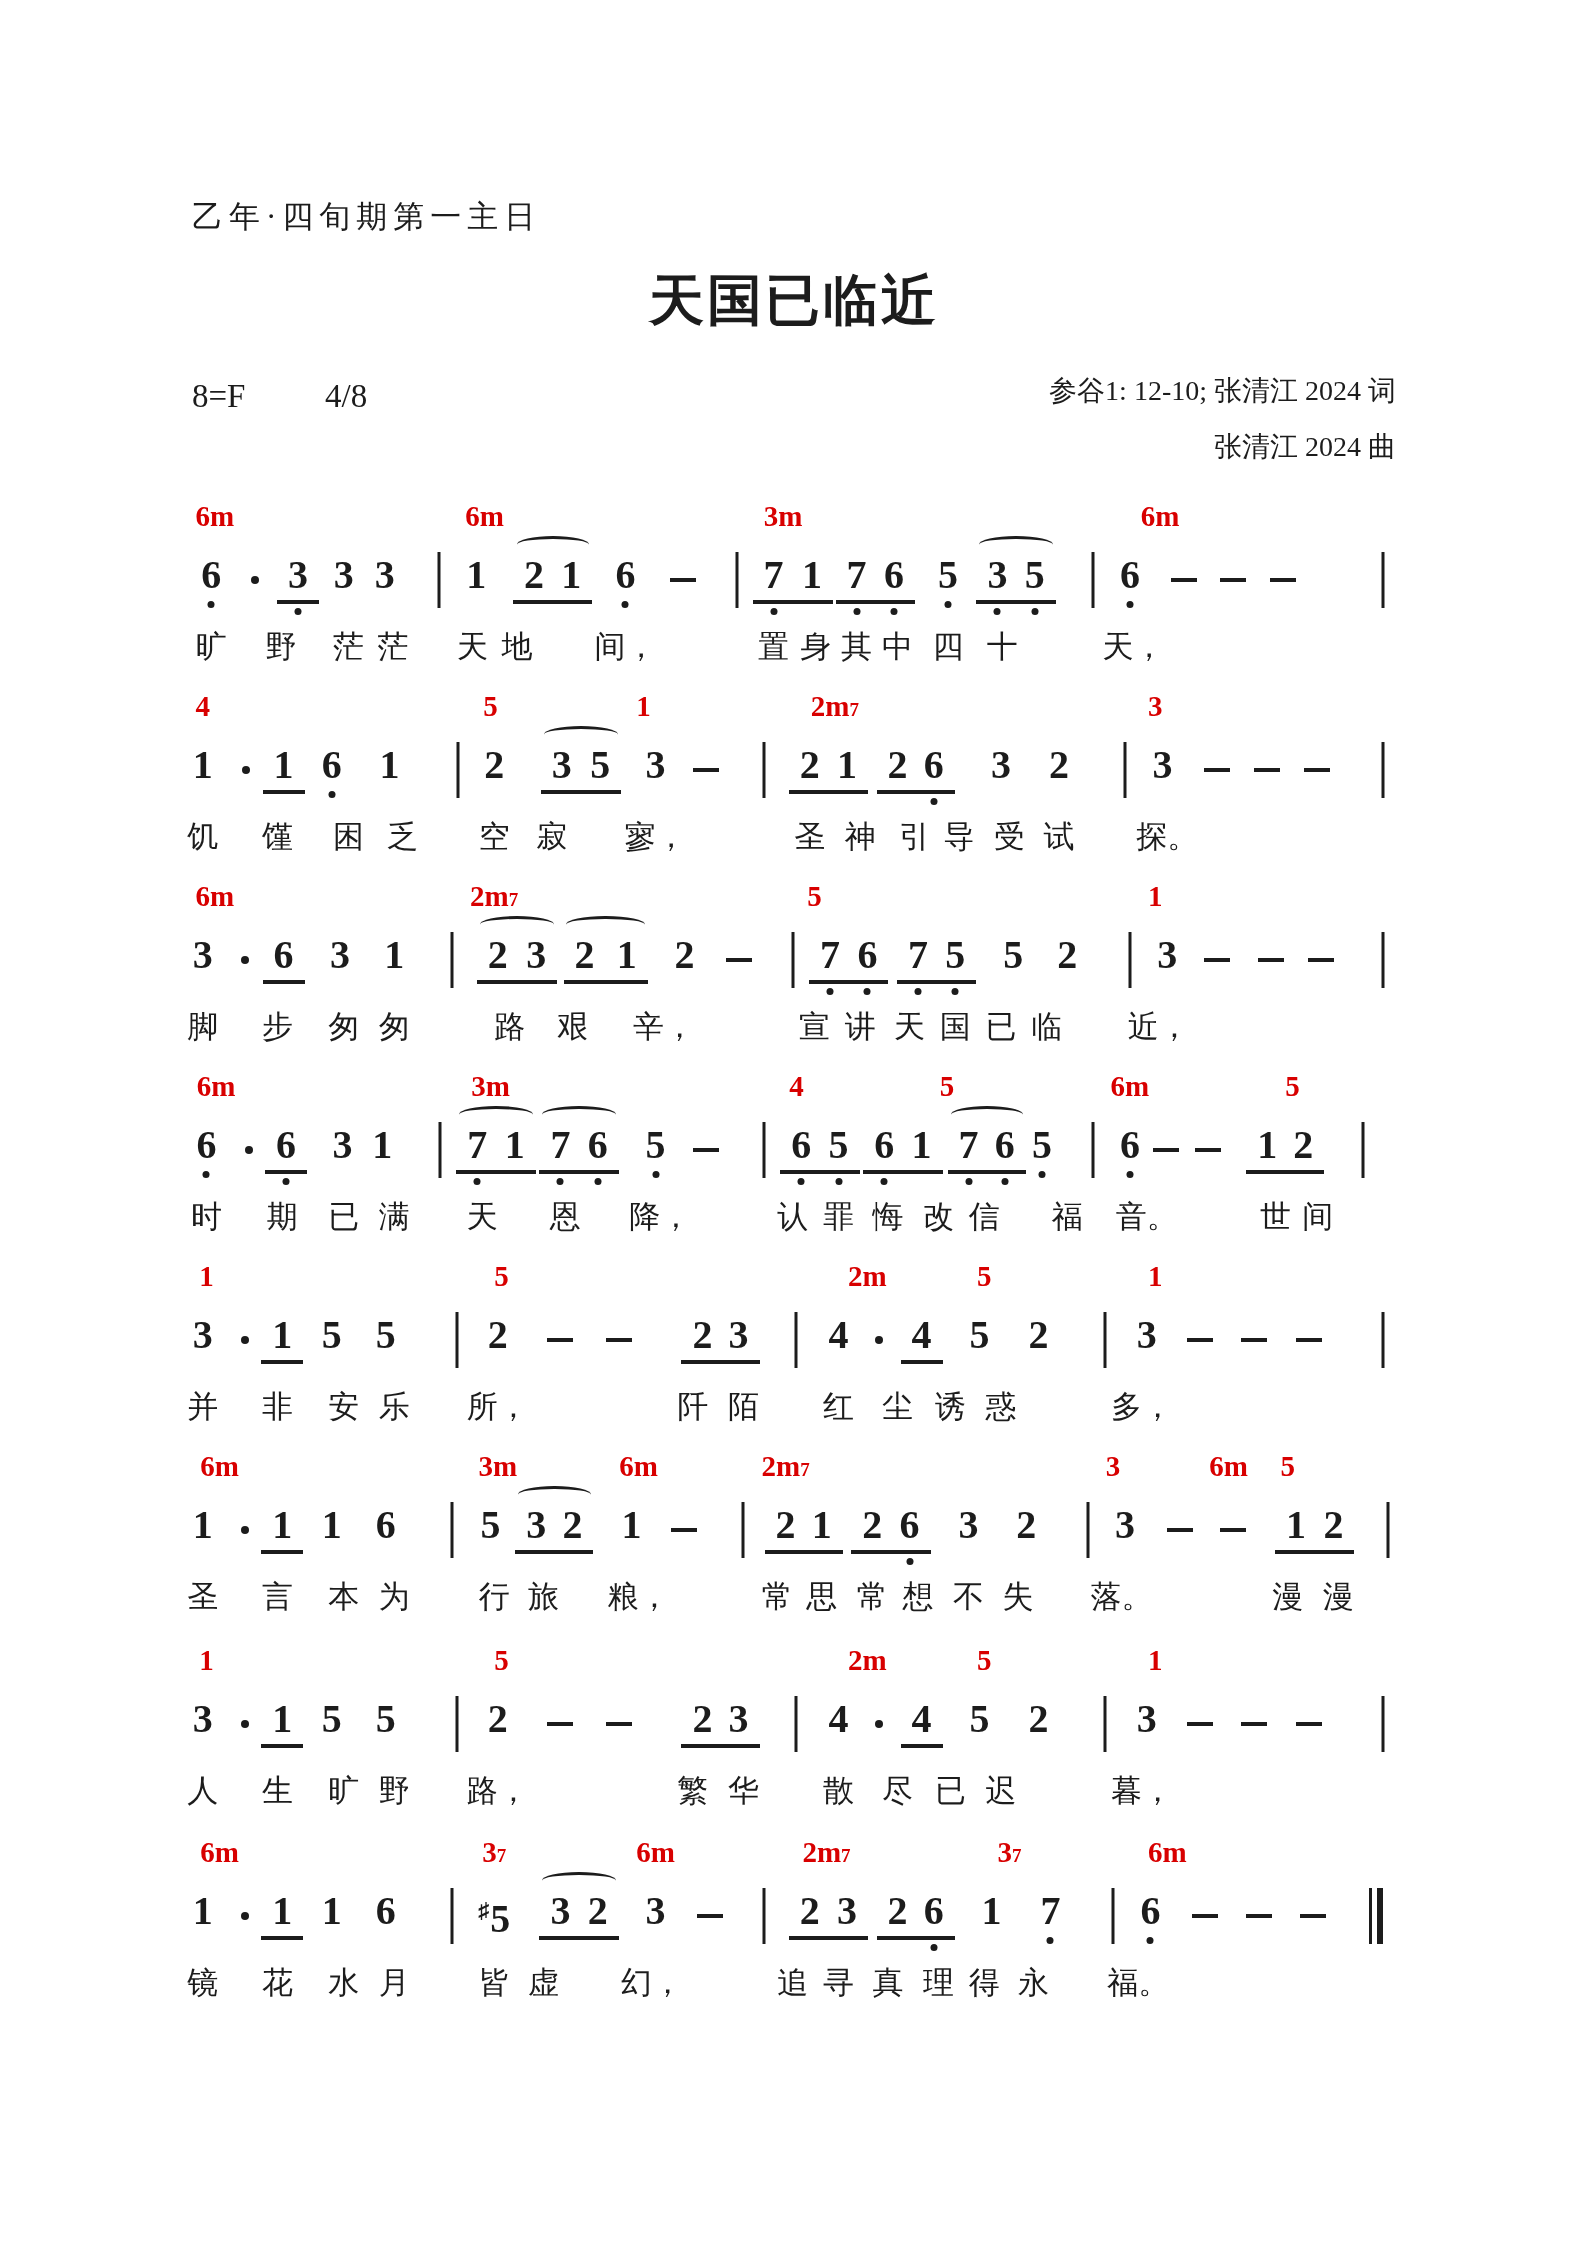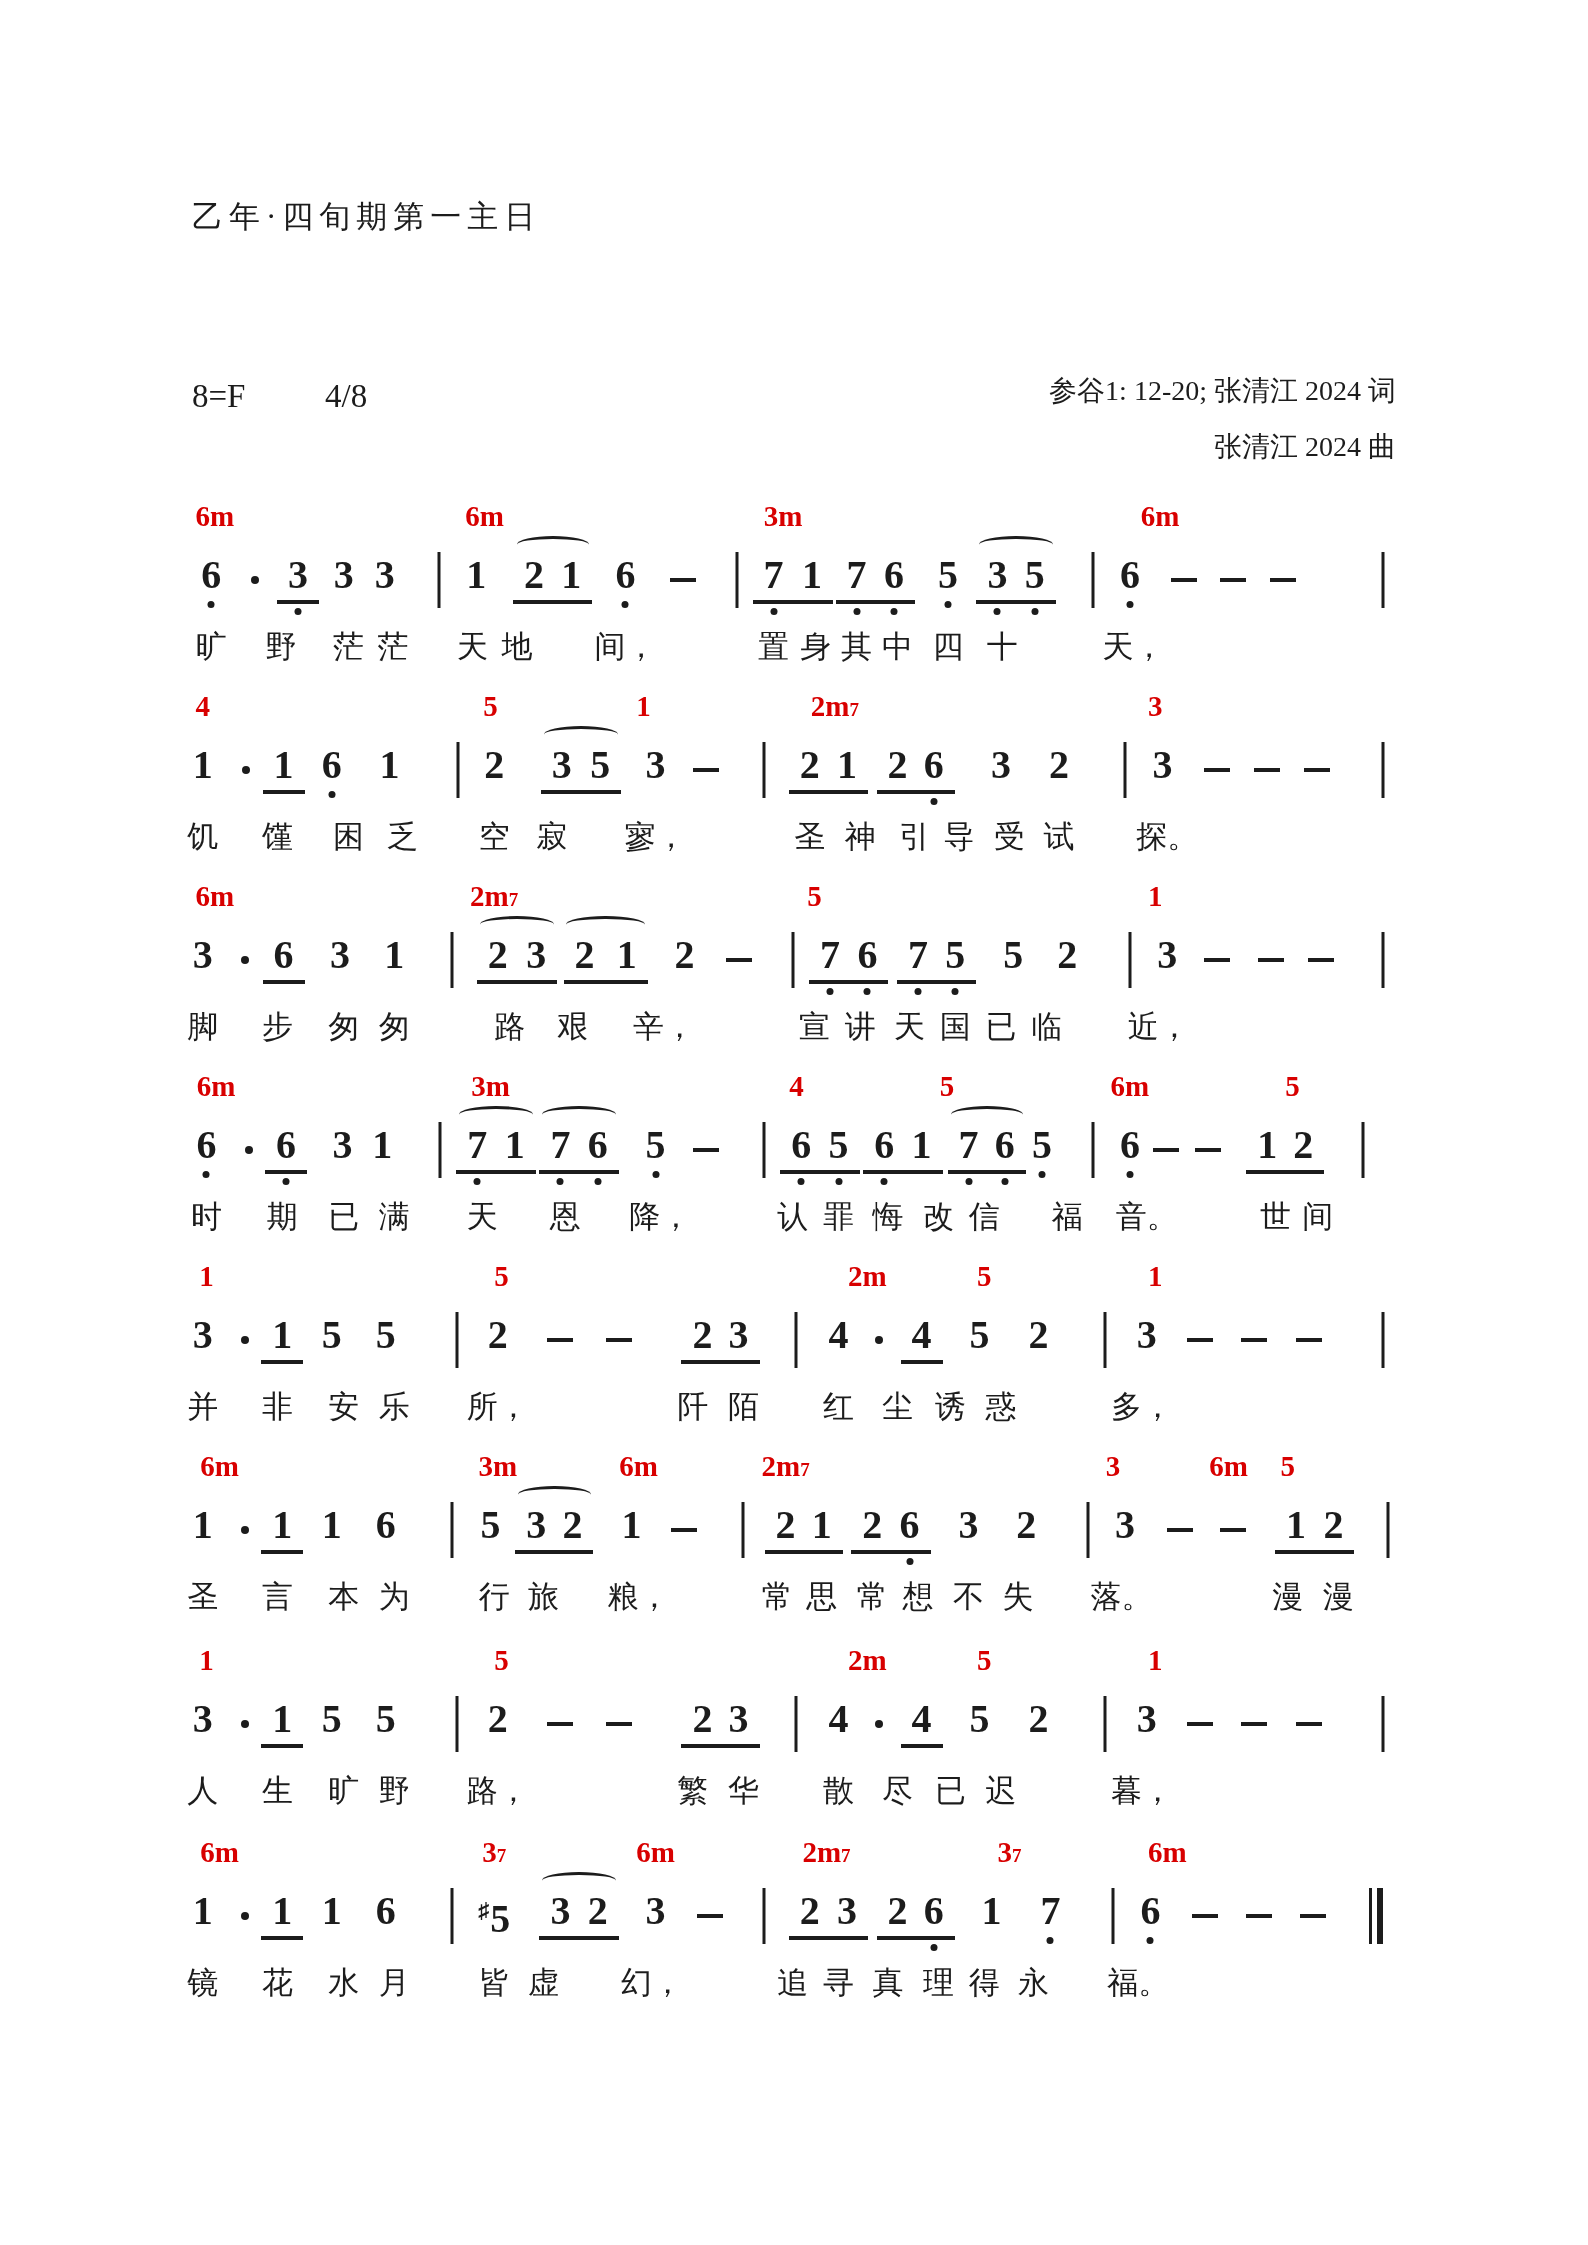--- a/index.html
+++ b/index.html
@@ -29,23 +29,24 @@
   .endbar::after{content:"";position:absolute;right:0;top:0;width:6px;height:100%;background:#1c1c1c;}
   .slur{position:absolute;top:38px;height:14px;border-top:3px solid #1c1c1c;
         border-radius:50% 50% 0 0;}
   .lyr{position:absolute;top:128px;transform:translateX(-50%);font-size:31px;white-space:nowrap;}
 </style>
 </head>
 <body>
 
 <div class="page" id="page">
   <div class="season">乙年·四旬期第一主日</div>
+  <div class="title">天国已临近</div>
   <div class="keysig">8=F</div>
   <div class="meter">4/8</div>
-  <div class="credit1">参谷1: 12-20; 张清江 2024 词</div>
+  <div class="credit1">参谷1: 12-10; 张清江 2024 词</div>
   <div class="credit2">张清江 2024 曲</div>
 <div class="system" style="top: 498px;">
       <div class="chord" style="left: 1.9%; color: rgb(216, 0, 0);">6m</div>
       <div class="chord" style="left: 24.3%; color: rgb(216, 0, 0);">6m</div>
       <div class="chord" style="left: 49.1%; color: rgb(216, 0, 0);">3m</div>
       <div class="chord" style="left: 80.4%; color: rgb(216, 0, 0);">6m</div>
       <div class="slur" style="left: 27%; width: 6%;"></div>
       <div class="slur" style="left: 65.4%; width: 6.1%;"></div>
       <div class="note" style="left: 1.6%;">6</div>
       <div class="lowdot" style="left: 1.6%; top: 103px;"></div>

